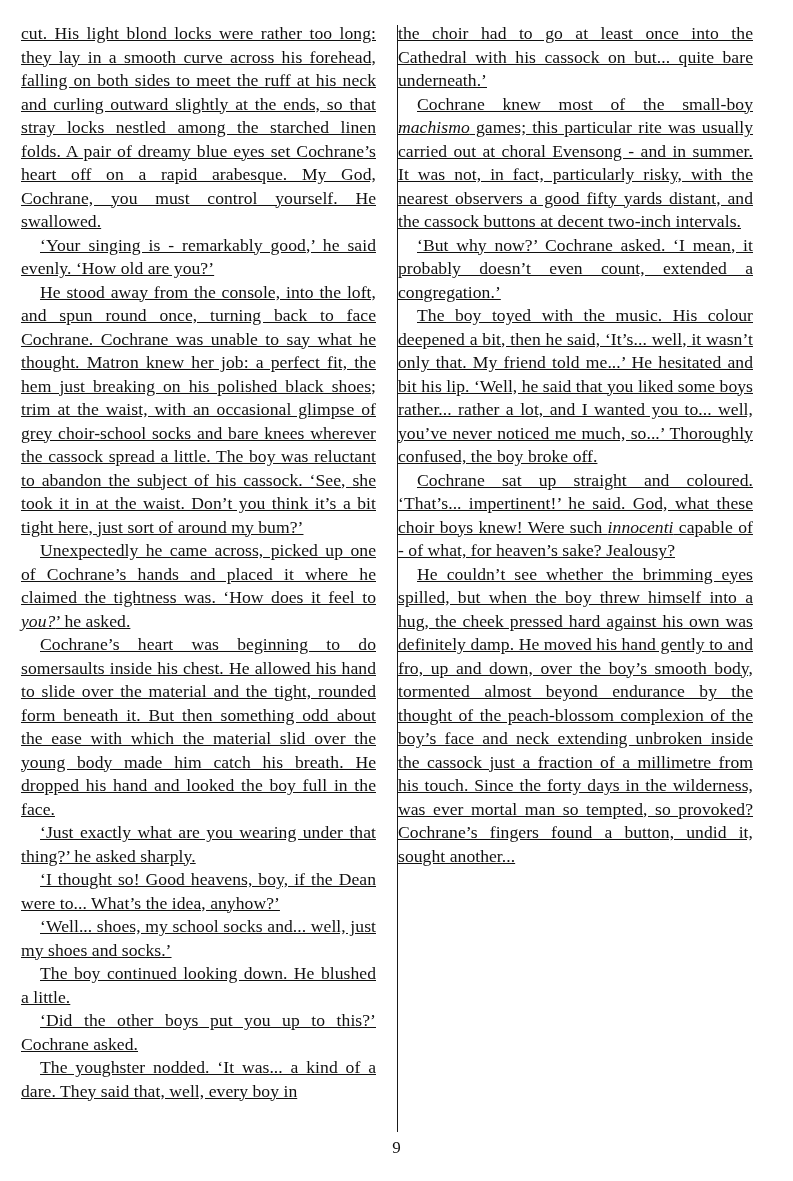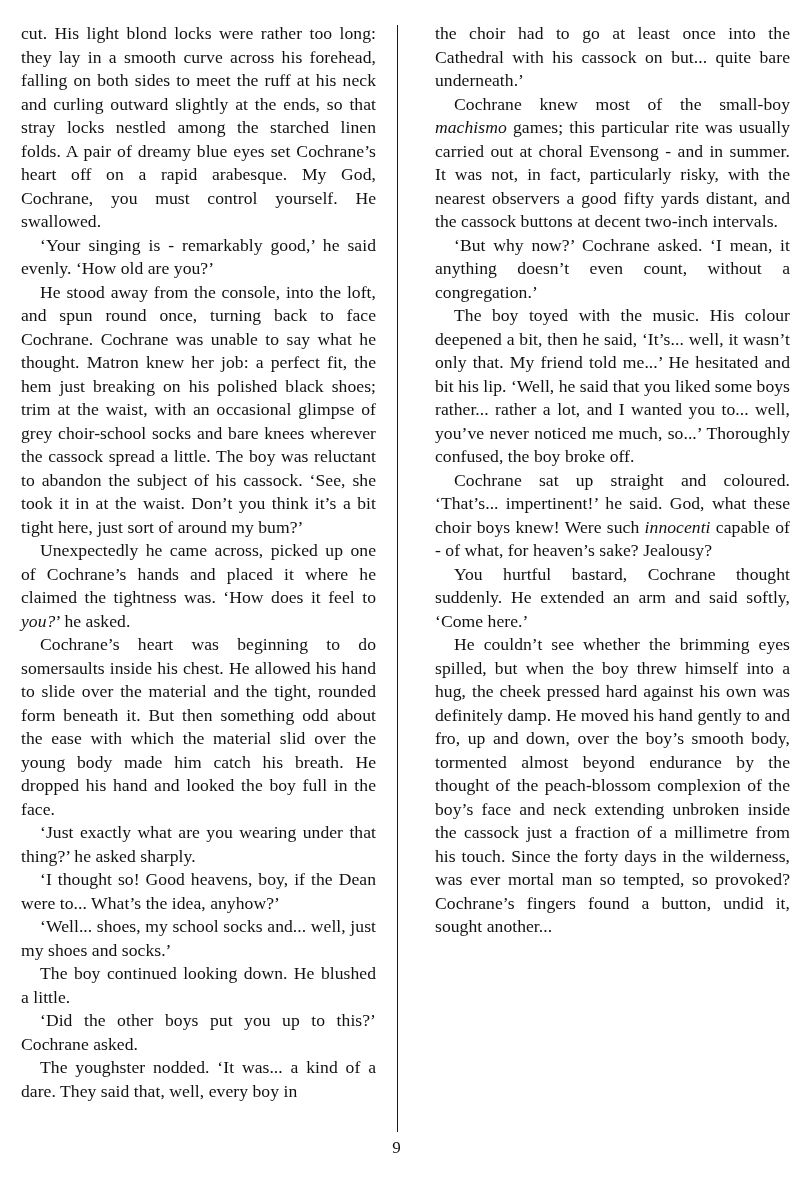--- a/index.html
+++ b/index.html
@@ -24,41 +24,42 @@
     height: 1110px;
     display: flex;
     flex-direction: row;
     align-items: flex-start;
   }
   .column {
     width: 355px;
     box-sizing: border-box;
   }
   .column.left  { margin-left: 21px; }
-  .column.right { margin-left: 59px; }
+  .column.right { margin-left: 22px; }
 
   .divider {
     position: absolute;
     top: 25px;
     left: 397px;
     width: 1px;
     height: 1107px;
     background: #1a1a1a;
   }
 
   p.para {
     margin: 0;
     padding: 0;
     text-align: justify;
     text-justify: inter-word;
     font-size: 17.6px;
     line-height: 23.5px;
     letter-spacing: 0.05px;
     word-spacing: 0px;
     hyphens: none;
+    text-decoration: underline;
   }
   p.para.indent { text-indent: 19px; }
   p.para.noindent { text-indent: 0; }
 
   
   p.para { text-align-last: left; }
 
   em.it { font-style: italic; }
 
   .folio {
@@ -90,23 +91,22 @@
         <p class="para indent">‘Just exactly what are you wearing under that thing?’ he asked sharply.</p>
         <p class="para indent">‘I thought so! Good heavens, boy, if the Dean were to... What’s the idea, anyhow?’</p>
         <p class="para indent">‘Well... shoes, my school socks and... well, just my shoes and socks.’</p>
         <p class="para indent">The boy continued looking down. He blushed a little.</p>
         <p class="para indent">‘Did the other boys put you up to this?’ Cochrane asked.</p>
         <p class="para indent">The youghster nodded. ‘It was... a kind of a dare. They said that, well, every boy in</p>
       </div>
     <div class="column right">
         <p class="para noindent">the choir had to go at least once into the Cathedral with his cassock on but... quite bare underneath.’</p>
         <p class="para indent">Cochrane knew most of the small-boy <em class="it">machismo</em> games; this particular rite was usually carried out at choral Evensong - and in summer. It was not, in fact, particularly risky, with the nearest observers a good fifty yards distant, and the cassock buttons at decent two-inch intervals.</p>
-        <p class="para indent">‘But why now?’ Cochrane asked. ‘I mean, it anything doesn’t even count, without a congregation.’</p>
+        <p class="para indent">‘But why now?’ Cochrane asked. ‘I mean, it probably doesn’t even count, extended a congregation.’</p>
         <p class="para indent">The boy toyed with the music. His colour deepened a bit, then he said, ‘It’s... well, it wasn’t only that. My friend told me...’ He hesitated and bit his lip. ‘Well, he said that you liked some boys rather... rather a lot, and I wanted you to... well, you’ve never noticed me much, so...’ Thoroughly confused, the boy broke off.</p>
         <p class="para indent">Cochrane sat up straight and coloured. ‘That’s... impertinent!’ he said. God, what these choir boys knew! Were such <em class="it">innocenti</em> capable of - of what, for heaven’s sake? Jealousy?</p>
-        <p class="para indent">You hurtful bastard, Cochrane thought suddenly. He extended an arm and said softly, ‘Come here.’</p>
         <p class="para indent">He couldn’t see whether the brimming eyes spilled, but when the boy threw himself into a hug, the cheek pressed hard against his own was definitely damp. He moved his hand gently to and fro, up and down, over the boy’s smooth body, tormented almost beyond endurance by the thought of the peach-blossom complexion of the boy’s face and neck extending unbroken inside the cassock just a fraction of a millimetre from his touch. Since the forty days in the wilderness, was ever mortal man so tempted, so provoked? Cochrane’s fingers found a button, undid it, sought another...</p>
       </div>
   </div>
 
   <div class="folio">9</div>
 
 </div>
 
 </body></html>

